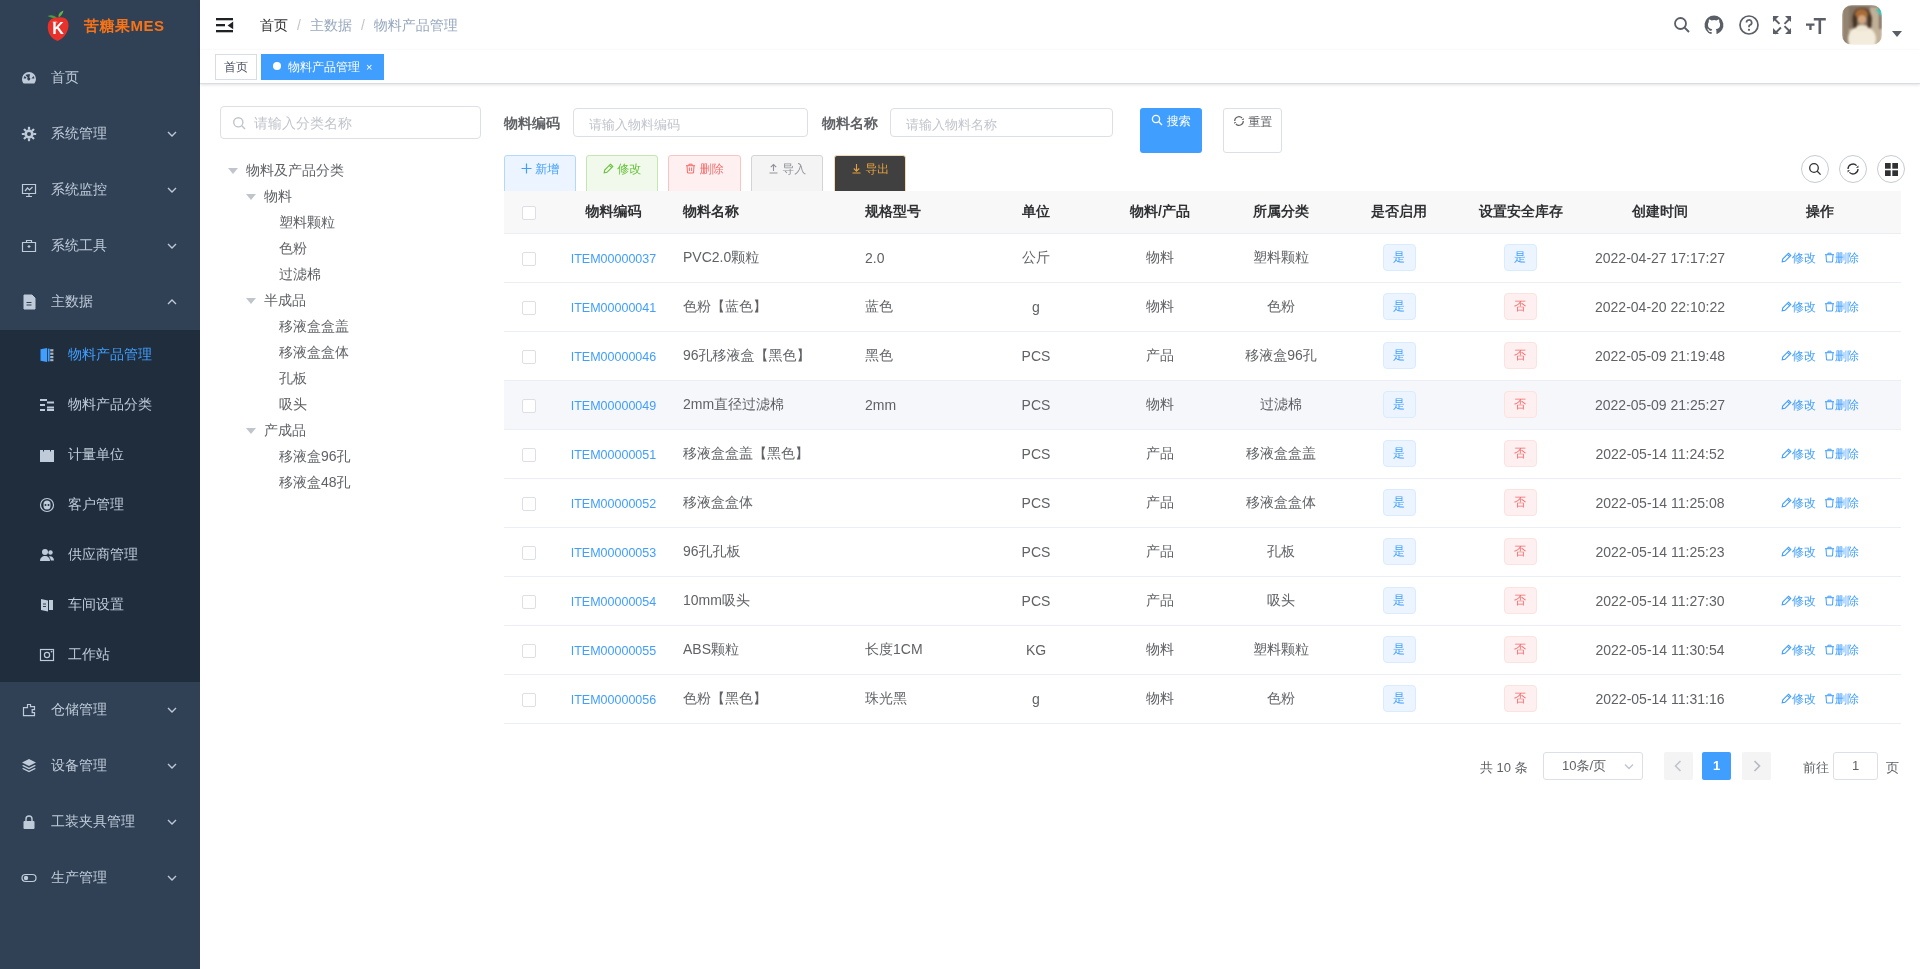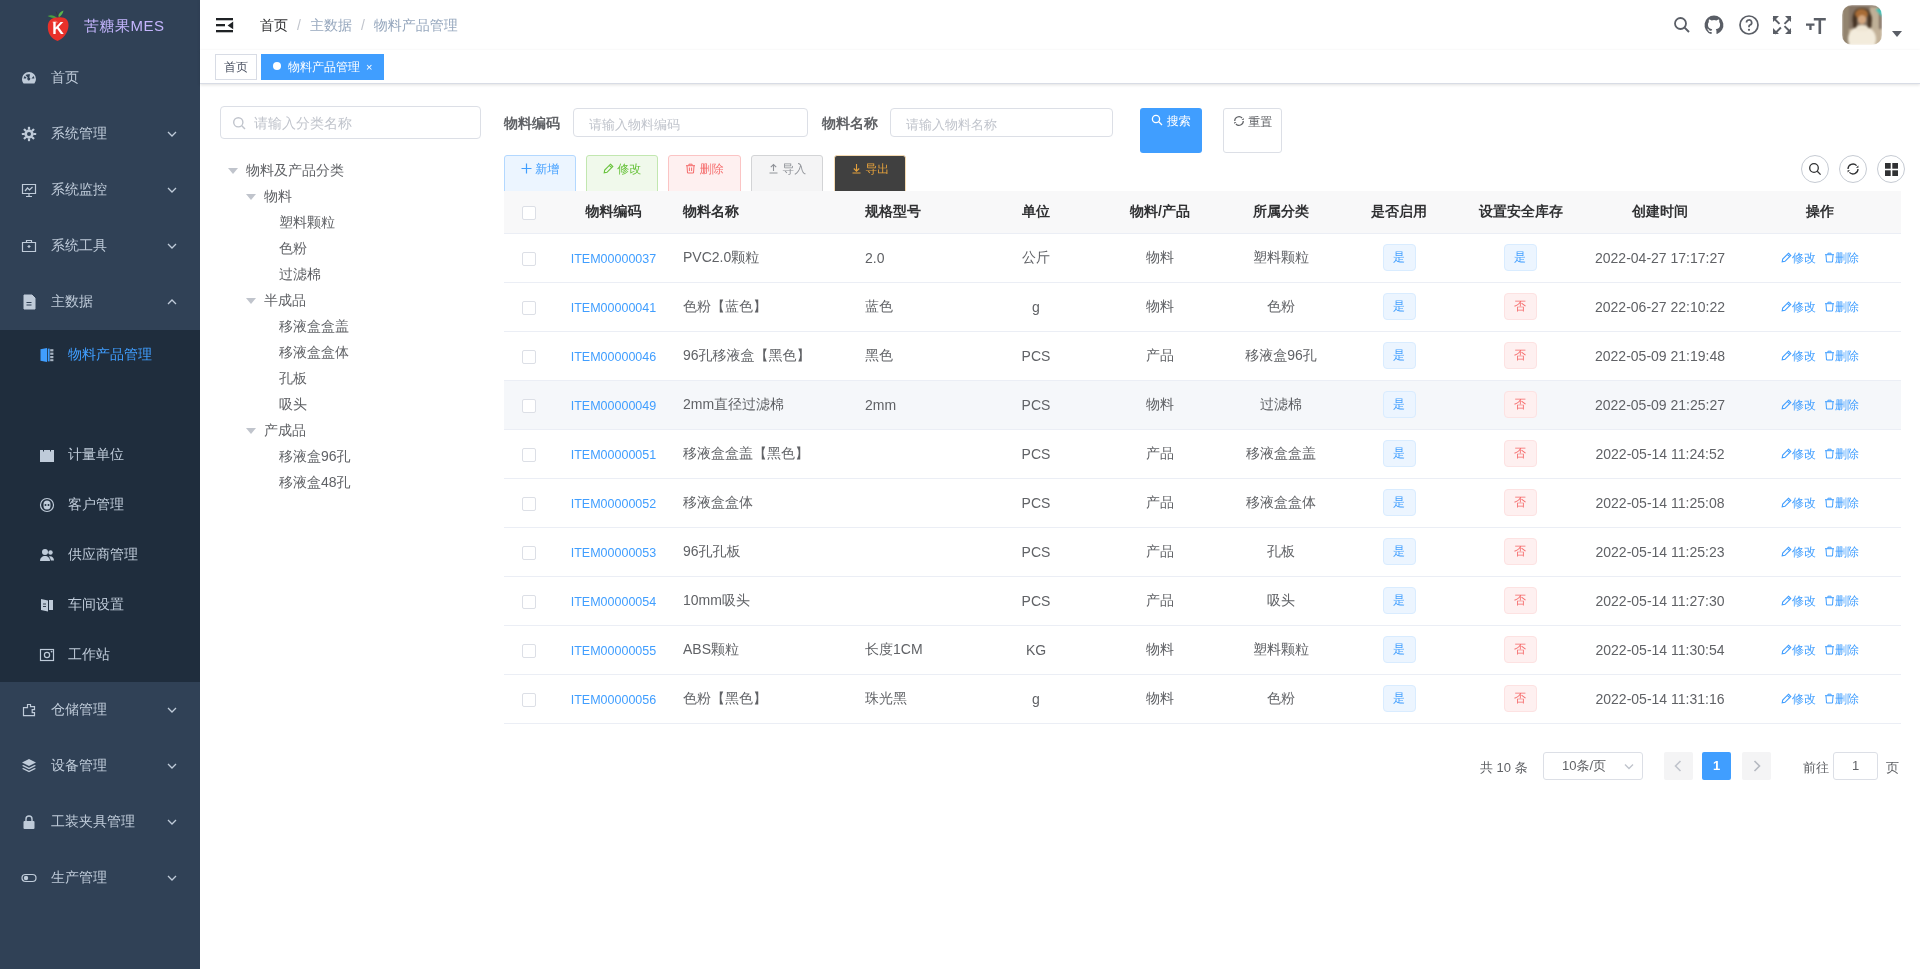--- a/index.html
+++ b/index.html
@@ -1,21 +1,21 @@
 <!DOCTYPE html>
 <html lang="zh"><head>
 <meta charset="utf-8">
 <title>苦糖果MES</title>
 <style>
 * { margin:0; padding:0; box-sizing:border-box; }
 html,body { width:1920px; height:969px; background:#fff; font-family:"Liberation Sans",sans-serif; overflow:hidden; }
 
 #sidebar { position:absolute; left:0; top:0; width:200px; height:969px; background:#304156; }
 #logo { position:absolute; left:0; top:0; width:200px; height:50px; }
-#logo .ltxt { position:absolute; left:84px; top:17px; color:#c4b5fd; font-weight:normal; font-size:15px; letter-spacing:0.5px; }
+#logo .ltxt { position:absolute; left:84px; top:17px; color:#f97316; font-weight:bold; font-size:15px; letter-spacing:0.5px; }
 .menu-item { position:absolute; left:0; width:200px; height:56px; color:#bfcbd9; font-size:14px; }
 .menu-item .mi-ic { position:absolute; left:21px; top:50%; margin-top:-8px; width:16px; height:16px; }
 .menu-item .mi-tx { position:absolute; left:51px; top:50%; margin-top:-9px; }
 .menu-item .mi-ar { position:absolute; right:22px; top:50%; margin-top:-6px; width:12px; height:12px; }
 #submenu { position:absolute; left:0; top:330px; width:200px; height:352px; background:#1f2d3d; }
 .sub-item { position:absolute; left:0; width:200px; height:50px; color:#bfcbd9; font-size:14px; }
 .sub-item .mi-ic { position:absolute; left:39px; top:50%; margin-top:-8px; width:16px; height:16px; }
 .sub-item .mi-tx { position:absolute; left:68px; top:50%; margin-top:-9px; }
 .sub-item.active { color:#409eff; }
 
@@ -138,20 +138,33 @@
             <path fill="#409eff" d="M1.5 2.2 8 1v14l-6.5-1.2z"></path>
             <path fill="#409eff" d="M8.8 1.6h1.8v12.8H8.8z"></path>
             <g fill="#aab6c4">
               <rect x="11.2" y="2.2" width="3.2" height="2.2"></rect>
               <rect x="11.2" y="5.6" width="3.2" height="2.2"></rect>
               <rect x="11.2" y="9" width="3.2" height="2.2"></rect>
               <rect x="11.2" y="12.2" width="3.2" height="2"></rect>
             </g>
           </svg>
         <span class="mi-tx">物料产品管理</span>
+      </div>
+      <div class="sub-item" style="top:50px;">
+        <svg class="mi-ic" viewBox="0 0 16 16">
+            <g fill="#bfcbd9">
+              <rect x="1" y="2" width="7" height="2"></rect>
+              <rect x="1" y="7" width="5" height="2"></rect>
+              <rect x="1" y="12" width="5" height="2"></rect>
+              <rect x="8" y="4.5" width="7" height="2"></rect>
+              <rect x="8" y="9.5" width="7" height="2"></rect>
+              <rect x="8" y="12" width="7" height="2"></rect>
+            </g>
+          </svg>
+        <span class="mi-tx">物料产品分类</span>
       </div>
       <div class="sub-item" style="top:100px;">
         <svg class="mi-ic" viewBox="0 0 16 16">
             <path fill="#bfcbd9" d="M1 3h14v12H1zM1 3h14v3H1z"></path>
             <path fill="none" stroke="#1f2d3d" stroke-width="1" d="M4.5 1.5v3M11.5 1.5v3"></path>
           </svg>
         <span class="mi-tx">计量单位</span>
       </div>
       <div class="sub-item" style="top:150px;">
         <svg class="mi-ic" viewBox="0 0 16 16">
@@ -433,21 +446,21 @@
 <tr>
   <td><span class="cbx"></span></td>
         <td><span class="itemlink">ITEM00000041</span></td>
         <td class="al">色粉【蓝色】</td>
         <td class="al">蓝色</td>
         <td>g</td>
         <td>物料</td>
         <td>色粉</td>
         <td><span class="eltag blue">是</span></td>
         <td><span class="eltag red">否</span></td>
-        <td>2022-06-27 22:10:22</td>
+        <td>2022-04-20 22:10:22</td>
         <td><span class="oplink"><svg style="vertical-align:-1px" width="11" height="11" viewBox="0 0 11 11">
               <path d="M7.5 1.2 9.8 3.5 4 9.3 1.2 9.8 1.7 7zM6.3 2.4l2.3 2.3" fill="none" stroke="#409eff" stroke-width="1.1"></path>
             </svg>修改</span>&nbsp;&nbsp;<span class="oplink"><svg style="vertical-align:-1px" width="11" height="11" viewBox="0 0 11 11">
               <path d="M1 2.7h9M3.9 2.5V1.2h3.2v1.3M2 2.7l.5 7.3h6l.5-7.3" fill="none" stroke="#409eff" stroke-width="1"></path>
             </svg>删除</span></td>
 </tr>
 <tr>
   <td><span class="cbx"></span></td>
         <td><span class="itemlink">ITEM00000046</span></td>
         <td class="al">96孔移液盒【黑色】</td>

